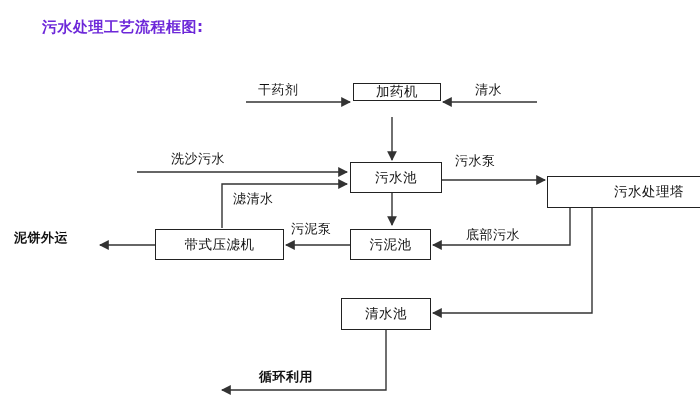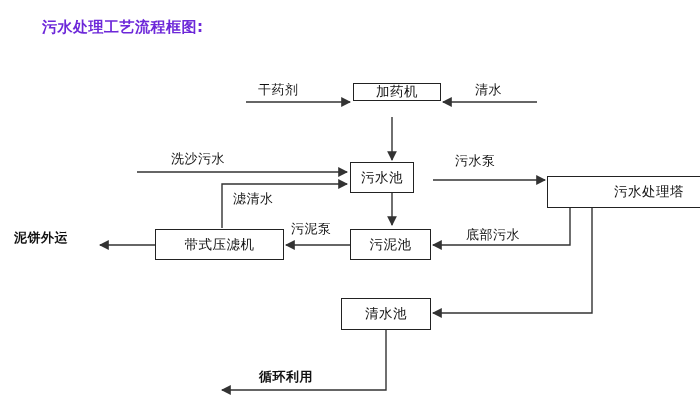--- a/index.html
+++ b/index.html
@@ -101,21 +101,21 @@
       <path d="M 592 196 L 592 313 L 433 313" marker-end="url(#arrow)"></path>
 
       <path d="M 386 330 L 386 390 L 222 390" marker-end="url(#arrow)"></path>
     </g>
   </svg>
 
   <div class="node" style="left:353px; top:83px; width:88px; height:18px;">
     <span>加药机</span>
   </div>
 
-  <div class="node" style="left:350px; top:162px; width:64px; height:31px;">
+  <div class="node" style="left:350px; top:162px; width:92px; height:31px;">
     <span>污水池</span>
   </div>
 
   <div class="node" style="left:547px; top:176px; width:160px; height:32px;padding-left:44px;">
     <span>污水处理塔</span>
   </div>
 
   <div class="node" style="left:155px; top:229px; width:129px; height:31px;">
     <span>带式压滤机</span>
   </div>

